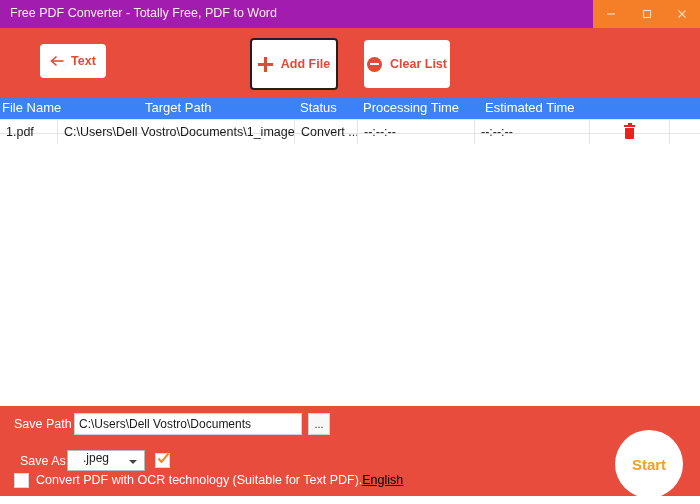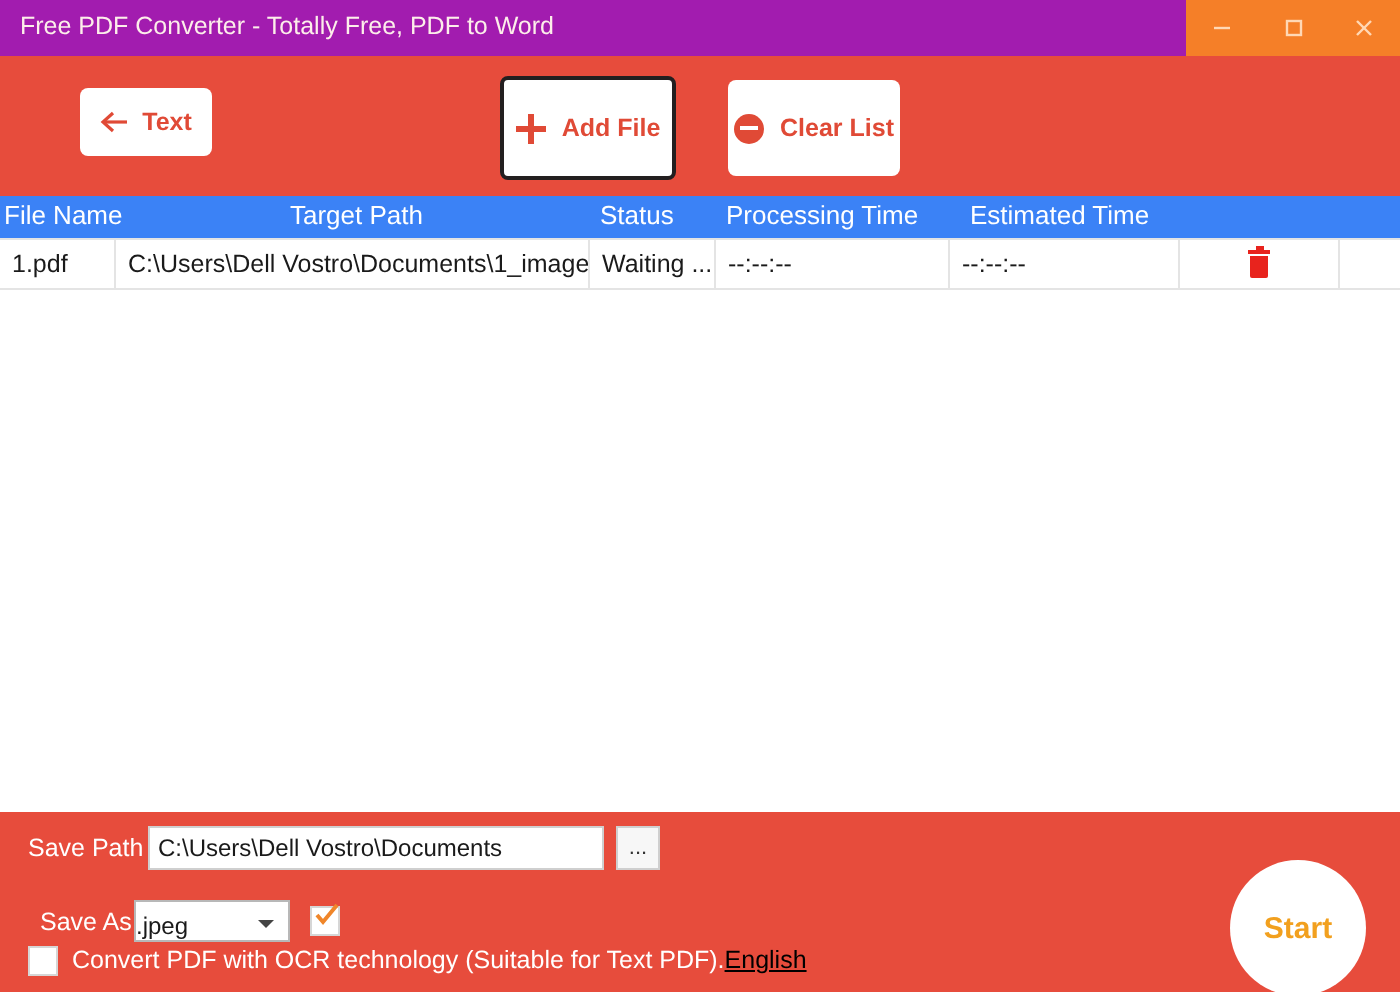--- a/index.html
+++ b/index.html
@@ -95,21 +95,21 @@
   .th-3 { left: 363px; }
   .th-4 { left: 485px; }
 
   .list-area {
     position: absolute; left: 0; top: 119px;
     width: 700px; height: 287px;
     background: #ffffff;
   }
   .row {
     position: relative;
-    height: 26px; width: 700px;
+    height: 15px; width: 700px;
     border-top: 1px solid #e4e4e4;
     border-bottom: 1px solid #e4e4e4;
     background: #ffffff;
   }
   .cell {
     position: absolute; top: 0; height: 24px;
     display: flex; align-items: center;
     font-size: 12.5px; color: #1a1a1a;
     padding-left: 6px;
     border-right: 1px solid #e4e4e4;
@@ -165,21 +165,21 @@
     display: flex; align-items: center; justify-content: center;
     font-size: 11px; color: #333; cursor: pointer;
     line-height: 8px;
   }
 
   .saveas-select {
     position: absolute; left: 67px; top: 44px;
     width: 78px; height: 21px;
     background: #ffffff; border: 1px solid #b8b8b8;
     font-size: 12px; color: #1a1a1a;
-    display: flex; align-items: flex-end; padding-left: 0;
+    display: flex; align-items: flex-start; padding-left: 15px;
     cursor: pointer;
   }
   .saveas-select .arrow {
     position: absolute; right: 7px; top: 9px;
     width: 0; height: 0;
     border-left: 4px solid transparent;
     border-right: 4px solid transparent;
     border-top: 4px solid #444;
   }
 
@@ -281,21 +281,21 @@
     <span class="th-1">Target Path</span>
     <span class="th-2">Status</span>
     <span class="th-3">Processing Time</span>
     <span class="th-4">Estimated Time</span>
   </div>
 
   <div class="list-area">
     <div class="row">
       <div class="cell c-name">1.pdf</div>
       <div class="cell c-path">C:\Users\Dell Vostro\Documents\1_images</div>
-      <div class="cell c-stat">Waiting ...</div>
+      <div class="cell c-stat">Convert ...</div>
       <div class="cell c-proc">--:--:--</div>
       <div class="cell c-est">--:--:--</div>
       <div class="cell c-del">
         <span class="icon-trash">
           <span class="handle"></span>
             <span class="lid"></span>
             <span class="can"></span>
         </span>
       </div>
       <div class="cell c-end"></div>

